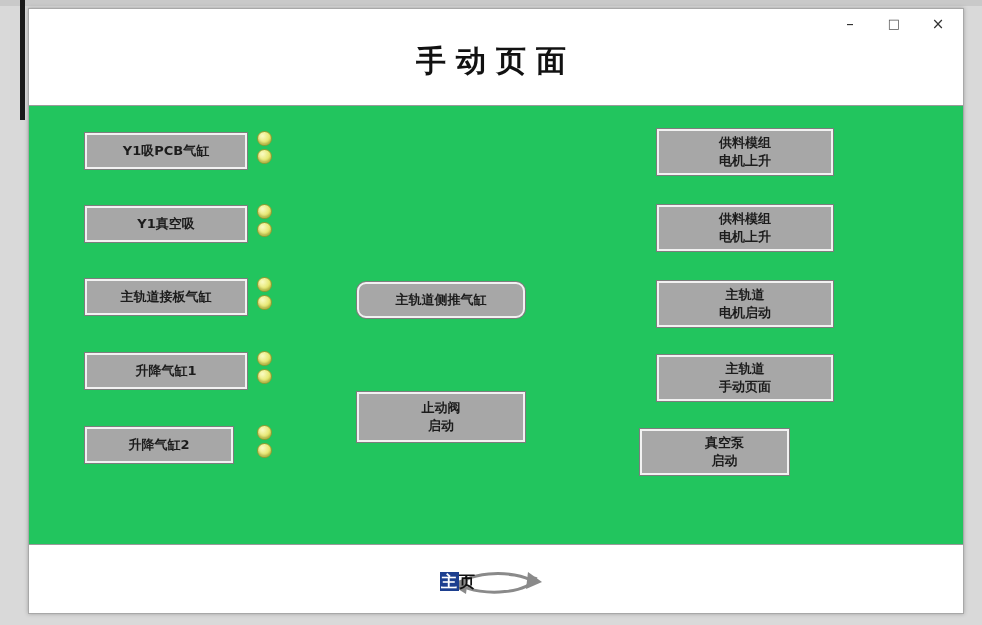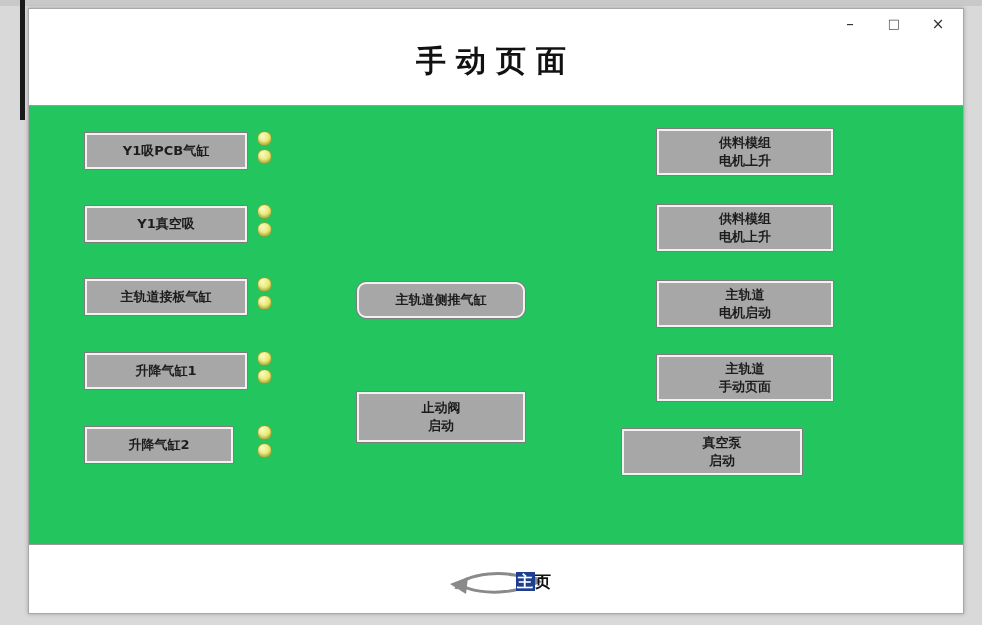--- a/index.html
+++ b/index.html
@@ -61,21 +61,21 @@
   }
 
   
   .footer { position:absolute; top:536px; left:0; right:0; bottom:0; background:#ffffff; }
   .home {
     position:absolute; left:50%; top:10px; transform:translateX(-50%);
     width:112px; height:54px; cursor:pointer;
   }
   .home svg { position:absolute; left:0; top:0; }
   .home-label {
-    position:absolute; left:0; right:0; top:17px; text-align:right;
+    position:absolute; left:0; right:0; top:17px; text-align:left;
     font-size:16px; font-weight:bold; color:#111; letter-spacing:1px;
   }
   .home-label .hl { background:#1d3f8f; color:#fff; padding:0 1px; }
 </style>
 </head>
 <body>
 
 <div class="top-strip"></div>
 <div class="edge-strip"></div>
 
@@ -147,21 +147,21 @@
       <span>电机上升</span>
     </button>
     <button class="btn" style="left:628px; top:175px; width:176px; height:46px;">
       <span>主轨道</span>
       <span>电机启动</span>
     </button>
     <button class="btn" style="left:628px; top:249px; width:176px; height:46px;">
       <span>主轨道</span>
       <span>手动页面</span>
     </button>
-    <button class="btn" style="left:593px; top:323px; width:180px; height:46px;padding-left:20px;">
+    <button class="btn" style="left:611px; top:323px; width:149px; height:46px;padding-left:20px;">
       <span>真空泵</span>
       <span>启动</span>
     </button>
 
   </div>
 
   <div class="footer">
     <div class="home">
       <svg width="112" height="54" viewBox="0 0 112 54">
         <path d="M 16 34 A 42 17 0 0 1 94 27" fill="none" stroke="#8a8a8a" stroke-width="3"></path>

